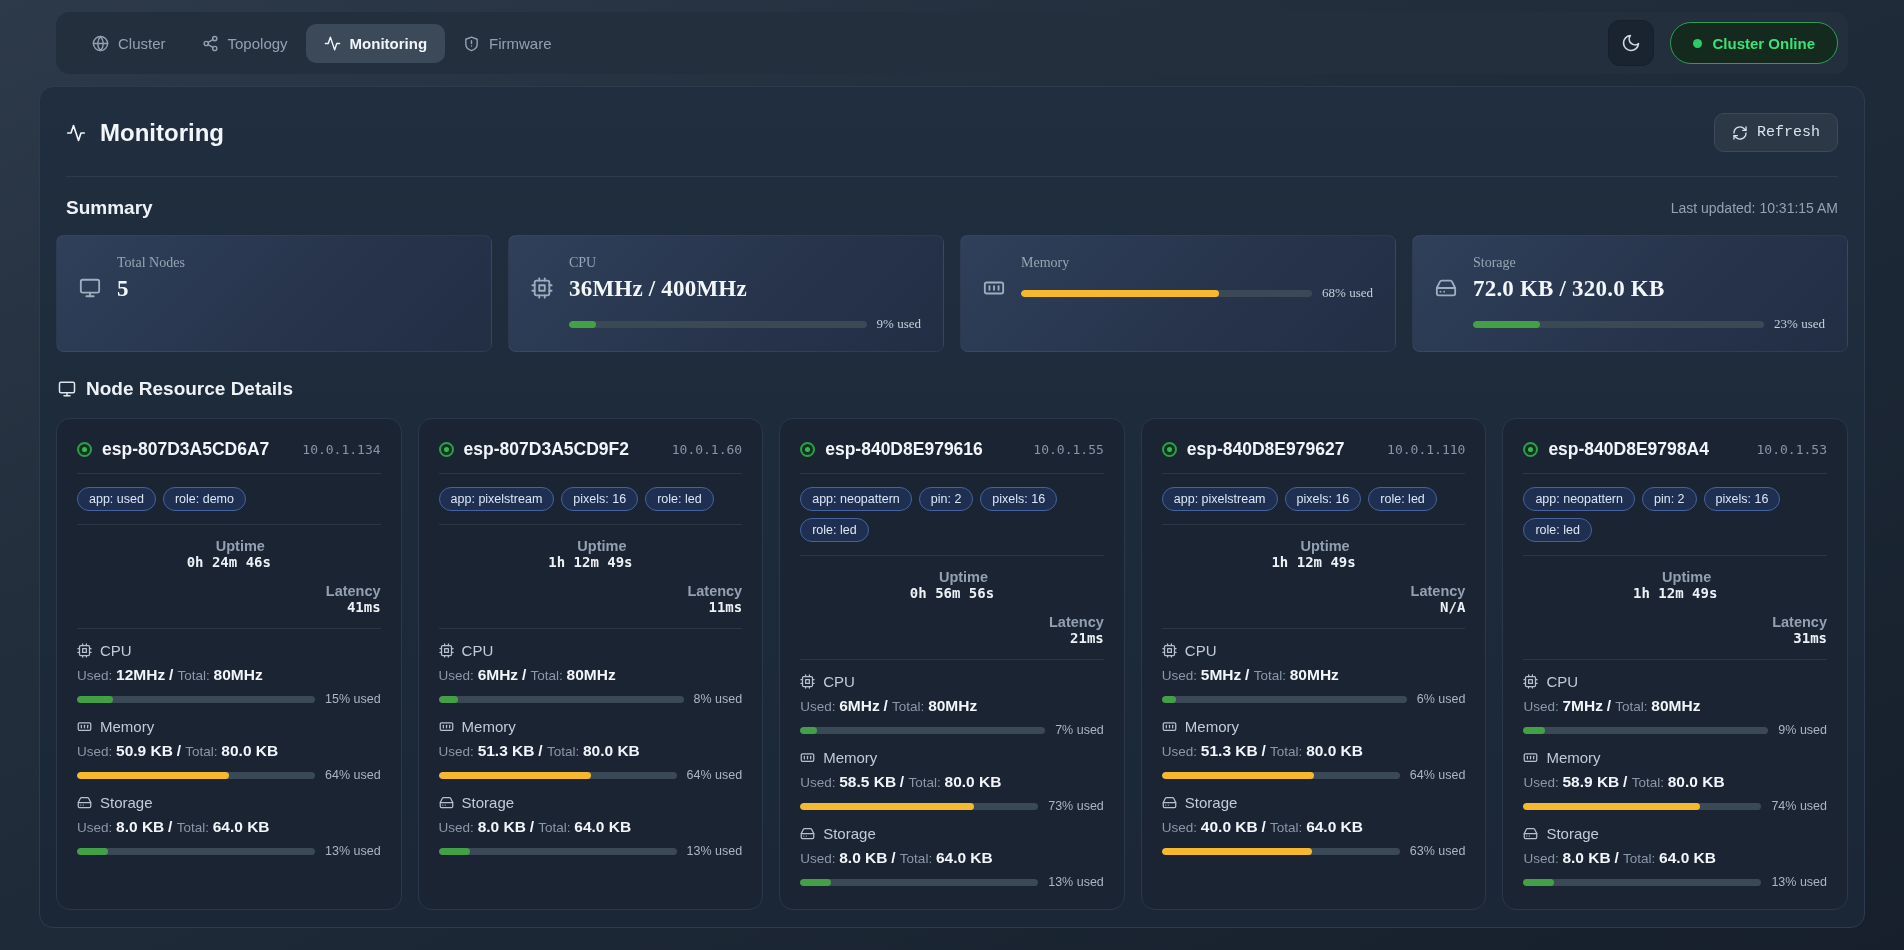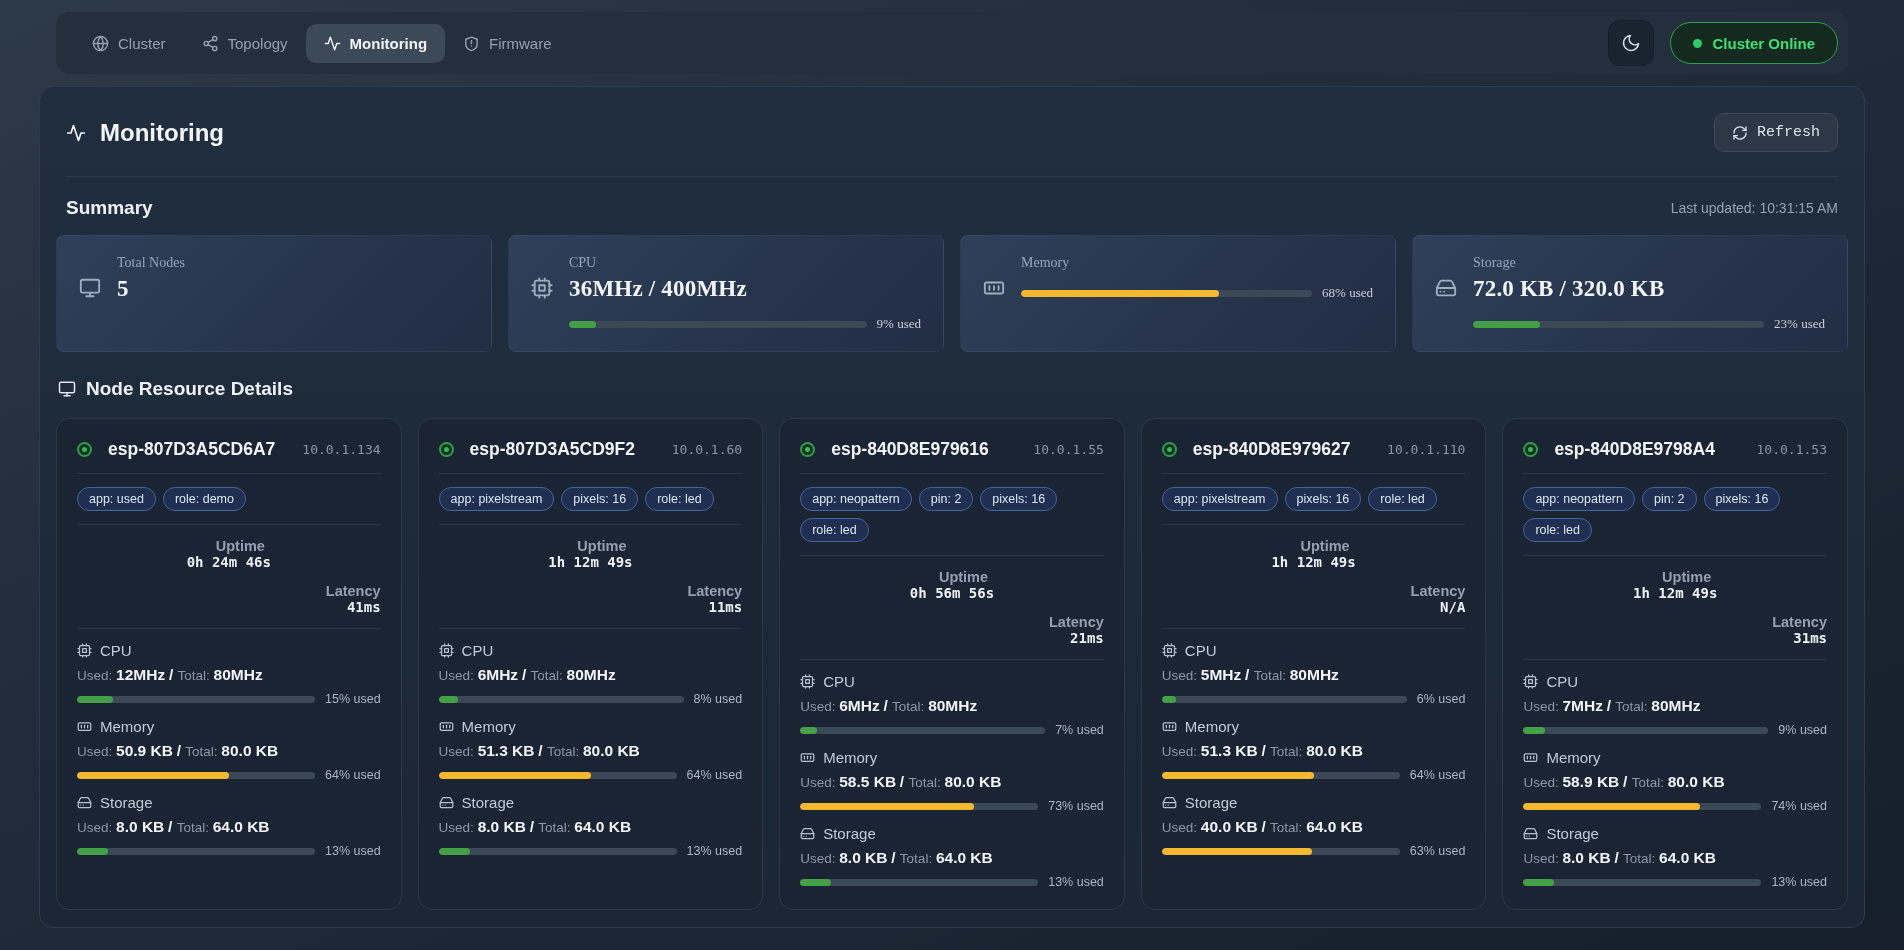--- a/index.html
+++ b/index.html
@@ -75,21 +75,21 @@
   .fill.green { background:#43a047; }
   .fill.amber { background:#f5b82e; }
   .pct { font-size:13px; color:#c6d0db; white-space:nowrap; }
 
   
   .nodes { padding:26px 16px 0; }
   .nodes-heading { display:flex; align-items:center; gap:10px; font-size:19px; font-weight:700; color:#eef2f7; padding:0 2px; margin-bottom:18px; }
   .nodes-heading .ic { width:18px; height:18px; color:#dfe6ee; }
   .node-grid { display:grid; grid-template-columns:repeat(5,1fr); gap:16px; }
   .node-card { background:#1a2432; border:1px solid #2b3849; border-radius:14px; padding:20px; }
-  .node-head { display:flex; align-items:center; gap:16px; }
+  .node-head { display:flex; align-items:center; gap:10px; }
   .status-dot { width:15px; height:15px; border-radius:50%; background:#10351f; border:2px solid #2f9e49; position:relative; flex:none; }
   .status-dot::after { content:""; position:absolute; inset:3px; border-radius:50%; background:#38b45c; }
   .node-name { font-size:17.5px; font-weight:700; color:#f2f5f9; white-space:nowrap; }
   .node-ip { margin-left:auto; font-family:"DejaVu Sans Mono", monospace; font-size:13px; color:#8795a7; white-space:nowrap; }
   .node-div { height:1px; background:#2a3747; margin:13px 0; }
   .tags { display:flex; flex-wrap:wrap; gap:7px; }
   .tag { background:#1e2f51; border:1px solid #45639c; color:#dde6f2; font-size:12.5px; padding:4px 11px; border-radius:999px; white-space:nowrap; }
   .stat-row { display:flex; justify-content:space-between; align-items:center;flex-direction:column; }
   .stat-row + .stat-row { margin-top:13px;align-items:flex-end; }
   .stat-label { display:flex; align-items:center; gap:8px; color:#93a0b1; font-weight:700; font-size:14.5px; }

